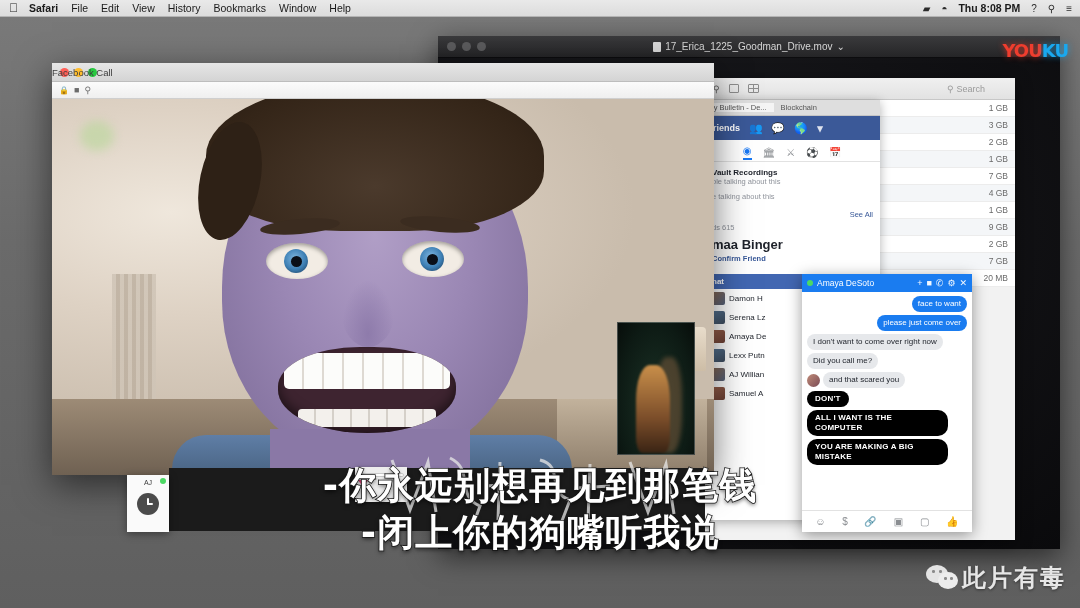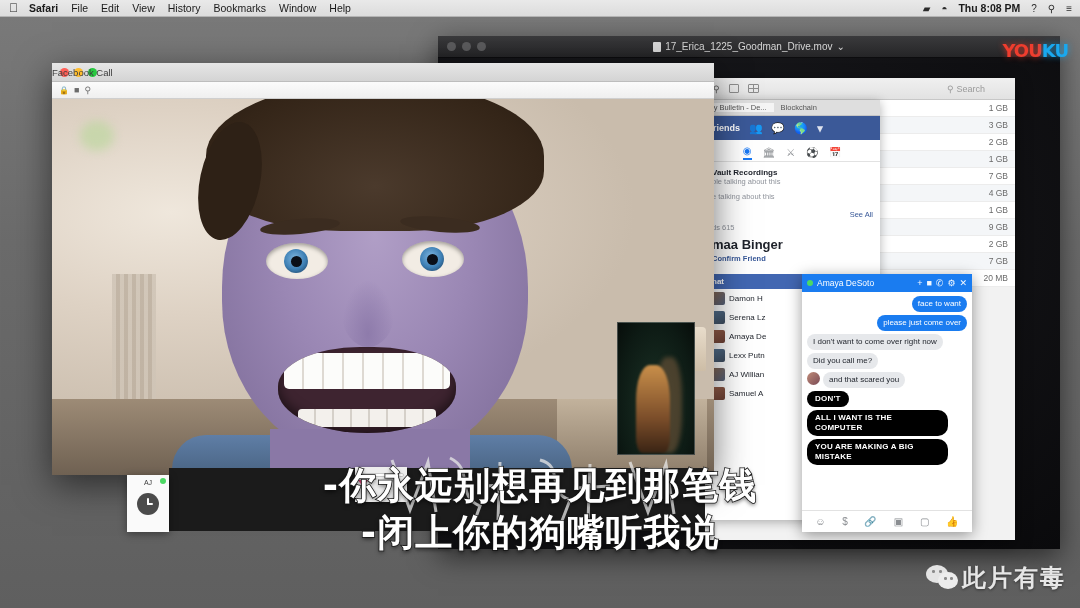--- a/index.html
+++ b/index.html
@@ -172,21 +172,21 @@
   #chat-body {
     flex:1; padding:4px 5px 2px; overflow:hidden; background:#fff;
     display:flex; flex-direction:column; gap:3px;
   }
   .bub {
     max-width:88%; border-radius:9px; padding:3px 6px;
     font-size:8px; line-height:1.25;
   }
   .bub.out { align-self:flex-end; background:#1a7cf0; color:#fff; }
   .bub.in  { align-self:flex-start; background:#e6e8eb; color:#1d2129; }
-  .inrow { display:flex; align-items:flex-start; gap:3px; }
+  .inrow { display:flex; align-items:center; gap:3px; }
   .inrow .av {
     width:13px; height:13px; border-radius:50%; flex:none;
     background:linear-gradient(135deg,#c08b78,#7a4a55);
   }
   .bub.black {
     align-self:flex-start; background:#000; color:#fff;
     font-weight:bold; font-size:8px; border-radius:10px;
     padding:3px 8px; letter-spacing:.2px;
   }
   #chat-input {

